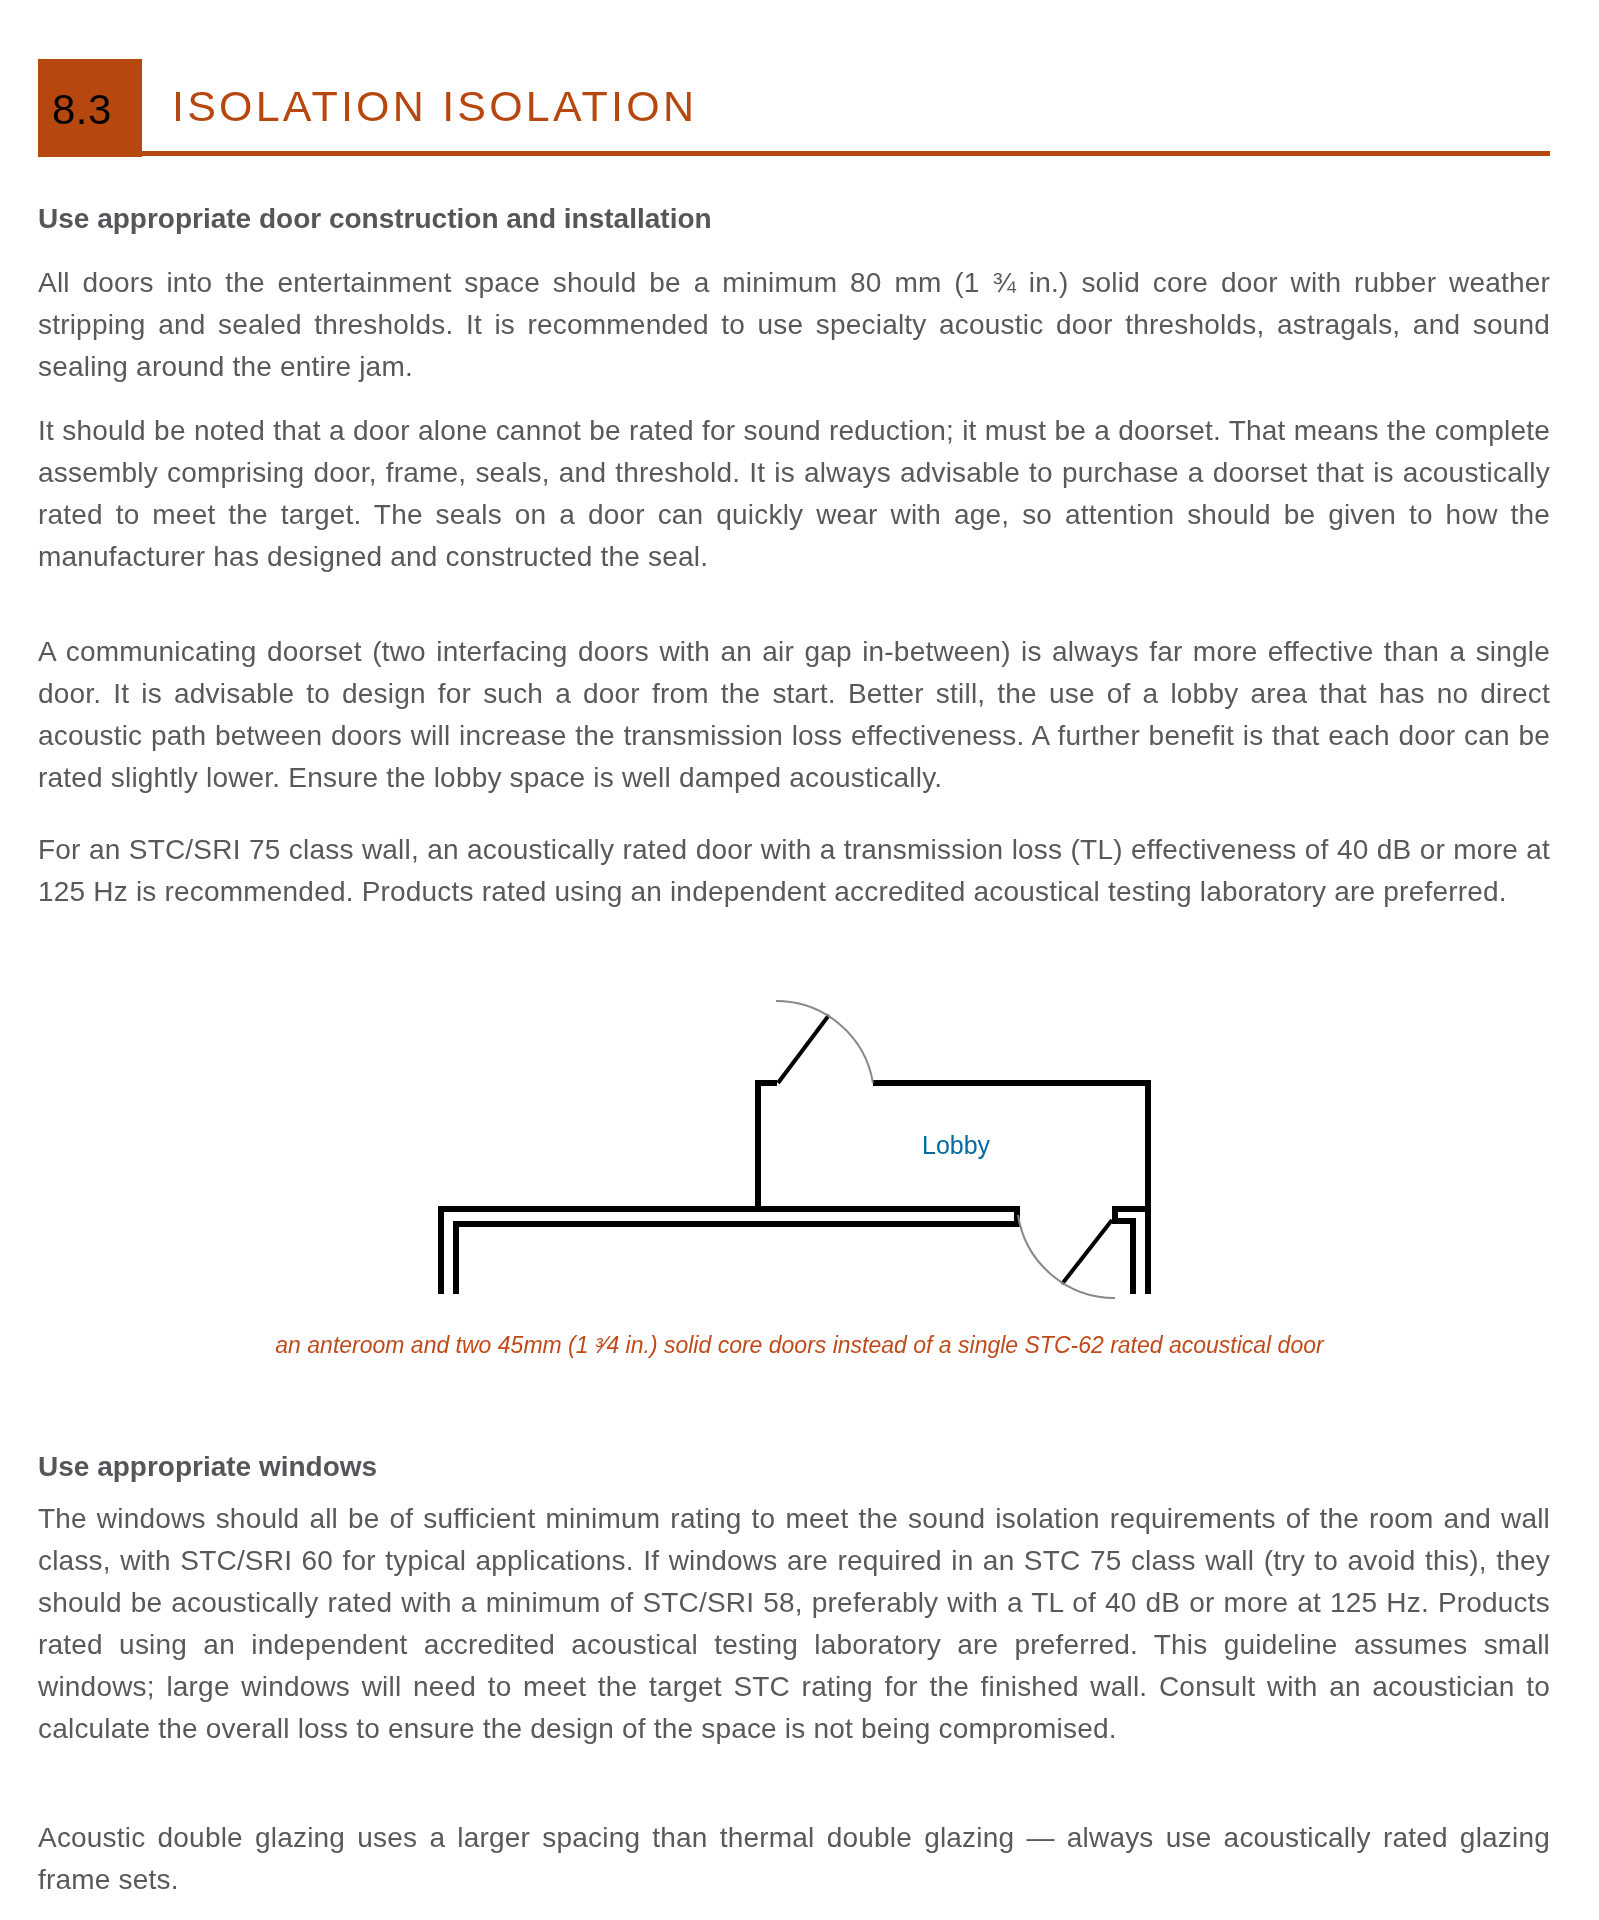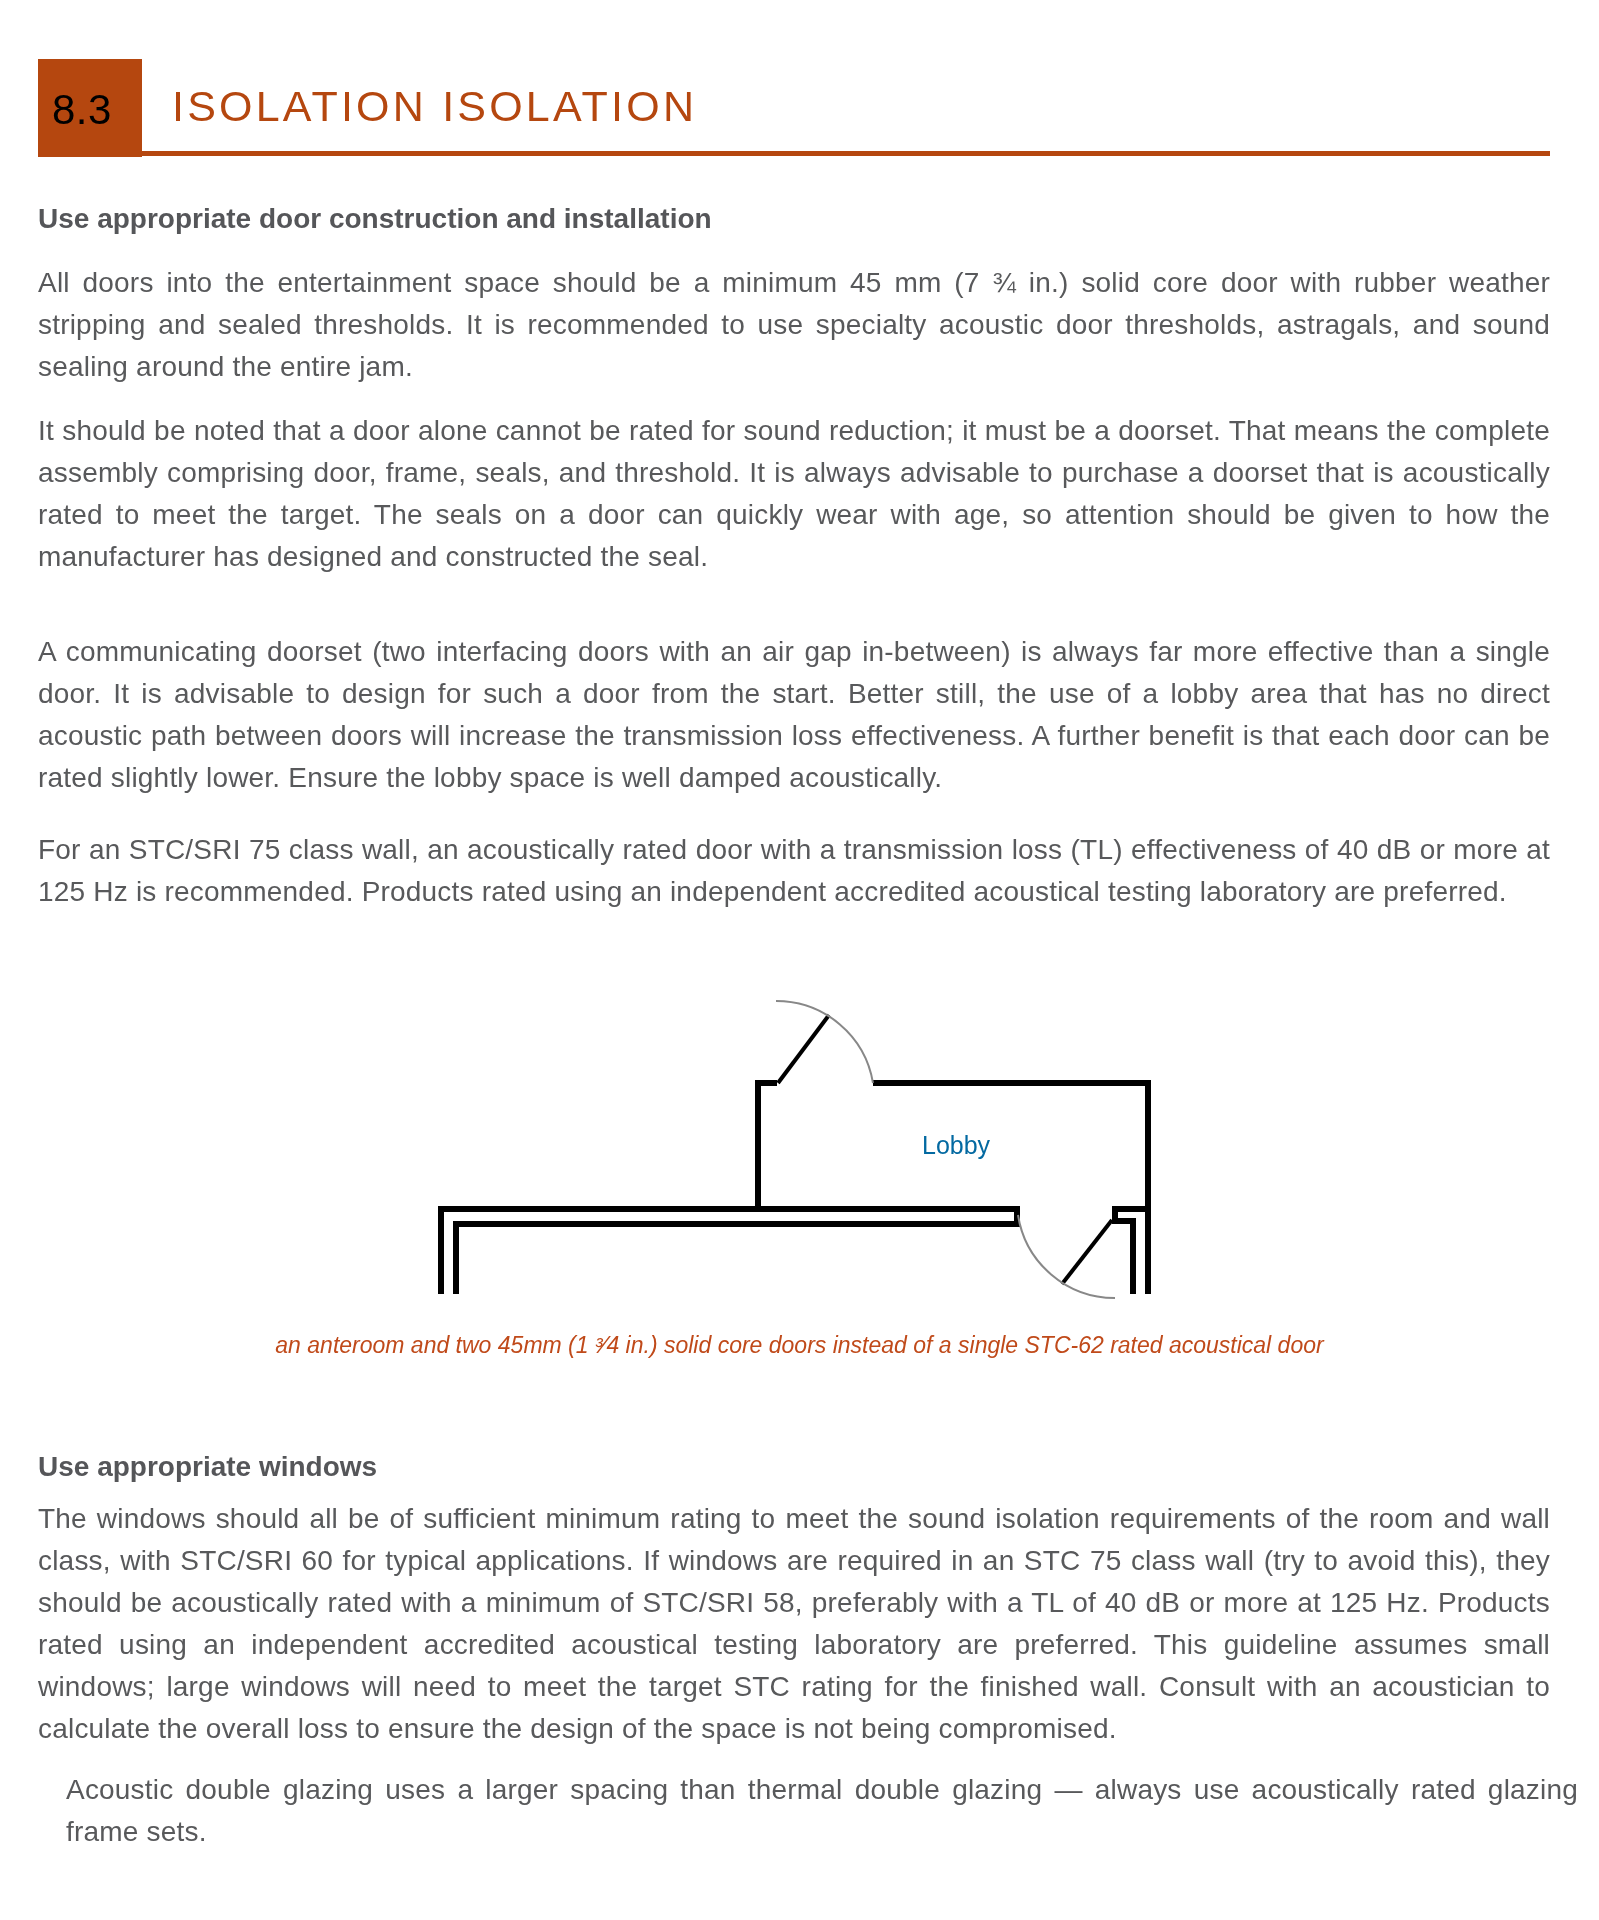--- a/index.html
+++ b/index.html
@@ -29,21 +29,21 @@
     <span>8.3</span>
   </div>
   <div class="sec-title">ISOLATION ISOLATION</div>
   <div class="sec-rule"></div>
 </div>
 
 <div class="content" style="top:202px;">
   <h2>Use appropriate door construction and installation</h2>
 </div>
 <div class="content" style="top:262px;">
-  <p class="body">All doors into the entertainment space should be a minimum 45 mm (7 ¾ in.) solid core door with rubber weather stripping and sealed thresholds. It is recommended to use specialty acoustic door thresholds, astragals, and sound sealing around the entire jam.</p>
+  <p class="body">All doors into the entertainment space should be a minimum 80 mm (1 ¾ in.) solid core door with rubber weather stripping and sealed thresholds. It is recommended to use specialty acoustic door thresholds, astragals, and sound sealing around the entire jam.</p>
 </div>
 <div class="content" style="top:410px;">
   <p class="body">It should be noted that a door alone cannot be rated for sound reduction; it must be a doorset. That means the complete assembly comprising door, frame, seals, and threshold. It is always advisable to purchase a doorset that is acoustically rated to meet the target. The seals on a door can quickly wear with age, so attention should be given to how the manufacturer has designed and constructed the seal.</p>
 </div>
 <div class="content" style="top:631px;">
   <p class="body">A communicating doorset (two interfacing doors with an air gap in-between) is always far more effective than a single door. It is advisable to design for such a door from the start. Better still, the use of a lobby area that has no direct acoustic path between doors will increase the transmission loss effectiveness. A further benefit is that each door can be rated slightly lower. Ensure the lobby space is well damped acoustically.</p>
 </div>
 <div class="content" style="top:829px;">
   <p class="body">For an STC/SRI 75 class wall, an acoustically rated door with a transmission loss (TL) effectiveness of 40 dB or more at 125 Hz is recommended. Products rated using an independent accredited acoustical testing laboratory are preferred.</p>
 </div>
@@ -87,15 +87,15 @@
 <div class="caption">
   <div>an anteroom and two 45mm (1 ³⁄4 in.) solid core doors instead of a single STC-62 rated acoustical door</div>
 </div>
 
 <div class="content" style="top:1450px;">
   <h2>Use appropriate windows</h2>
 </div>
 <div class="content" style="top:1498px;">
   <p class="body">The windows should all be of sufficient minimum rating to meet the sound isolation requirements of the room and wall class, with STC/SRI 60 for typical applications. If windows are required in an STC 75 class wall (try to avoid this), they should be acoustically rated with a minimum of STC/SRI 58, preferably with a TL of 40 dB or more at 125 Hz. Products rated using an independent accredited acoustical testing laboratory are preferred. This guideline assumes small windows; large windows will need to meet the target STC rating for the finished wall. Consult with an acoustician to calculate the overall loss to ensure the design of the space is not being compromised.</p>
 </div>
-<div class="content" style="top:1769px;margin-left:28px;">
+<div class="content" style="top:1817px;">
   <p class="body">Acoustic double glazing uses a larger spacing than thermal double glazing — always use acoustically rated glazing frame sets.</p>
 </div>
 
 </body></html>

